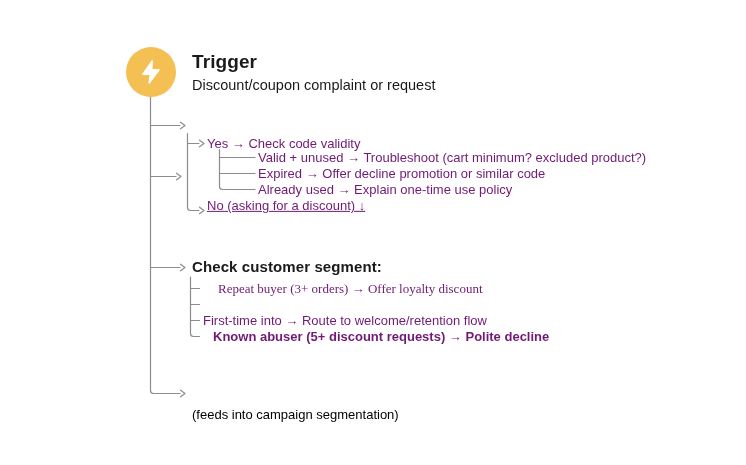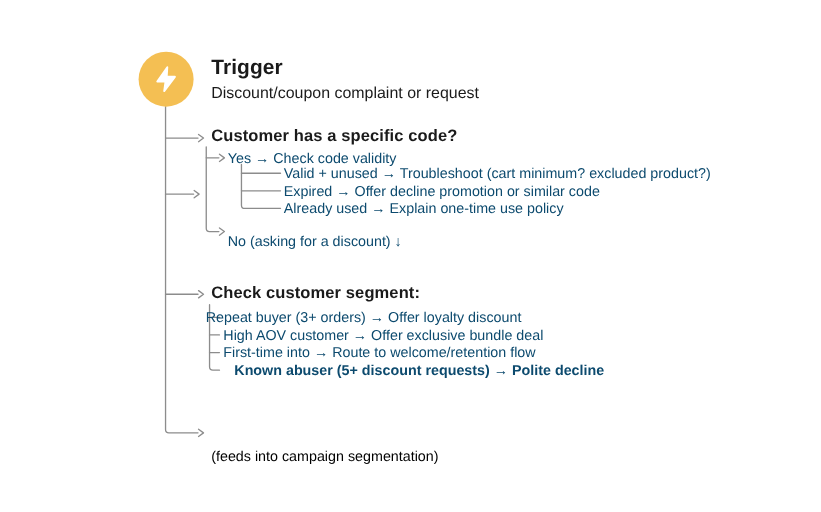--- a/index.html
+++ b/index.html
@@ -13,21 +13,21 @@
   }
   .abs{position:absolute;transform:translateY(-50%);white-space:nowrap;line-height:1.25;}
   .trigger-circle{
     position:absolute;left:126px;top:47px;width:50px;height:50px;
     border-radius:50%;background:#F4BF53;
     display:flex;align-items:center;justify-content:center;
   }
   .page-title{font-size:19px;font-weight:700;letter-spacing:.1px;}
   .subtitle{font-size:14.5px;font-weight:400;}
   .node-heading{font-size:15px;font-weight:700;letter-spacing:.1px;}
-  .node-sub{font-size:13px;font-weight:400;color:#0c4a6e;}
+  .node-sub{font-size:13px;font-weight:400;color:#701a75;}
   .node-note{font-size:13px;font-weight:400;color:#000000;}
   svg.connectors{position:absolute;left:0;top:0;pointer-events:none;}
   svg.connectors path, svg.connectors polyline{
     fill:none;stroke:#8C8C8C;stroke-width:1.2;
     stroke-linecap:round;stroke-linejoin:round;
   }
 </style>
 </head>
 <body>
 
@@ -64,28 +64,26 @@
 
   <div class="trigger-circle">
     <svg width="26" height="26" viewBox="0 0 24 24" aria-hidden="true">
       <polygon points="13,2 4.6,14 11.5,14 10.4,22 19.4,10 12.5,10 13,2" fill="#ffffff" stroke="#ffffff" stroke-width="1.6" stroke-linejoin="round"></polygon>
     </svg>
   </div>
 
   <div class="abs page-title" style="left:192px;top:62px;">Trigger</div>
   <div class="abs subtitle" style="left:192px;top:85px;text-align:right;">Discount/coupon complaint or request</div>
 
-  <div class="abs node-heading" style="left:192px;top:125px;">Customer has a specific code?</div>
   <div class="abs node-sub" style="left:207px;top:143.5px;">Yes → Check code validity</div>
   <div class="abs node-sub" style="left:258px;top:157.5px;">Valid + unused → Troubleshoot (cart minimum? excluded product?)</div>
   <div class="abs node-sub" style="left:258px;top:173.5px;">Expired → Offer decline promotion or similar code</div>
   <div class="abs node-sub" style="left:258px;top:189.5px;text-align:right;">Already used → Explain one-time use policy</div>
-  <div class="abs node-sub" style="left:207px;top:220px;">No (asking for a discount) ↓</div>
+  <div class="abs node-sub" style="left:207px;top:206px;text-decoration:underline;">No (asking for a discount) ↓</div>
 
   <div class="abs node-heading" style="left:192px;top:267px;">Check customer segment:</div>
-  <div class="abs node-sub" style="left:187px;top:288.5px;">Repeat buyer (3+ orders) → Offer loyalty discount</div>
-  <div class="abs node-sub" style="left:203px;top:304.5px;">High AOV customer → Offer exclusive bundle deal</div>
+  <div class="abs node-sub" style="left:218px;top:288.5px;font-family:Liberation Serif, serif;">Repeat buyer (3+ orders) → Offer loyalty discount</div>
   <div class="abs node-sub" style="left:203px;top:320.5px;">First-time into → Route to welcome/retention flow</div>
   <div class="abs node-sub" style="left:213px;top:336.5px;font-weight:bold;">Known abuser (5+ discount requests) → Polite decline</div>
 
   <div class="abs node-note" style="left:192px;top:415px;">(feeds into campaign segmentation)</div>
 
 </div>
 
 </body></html>

